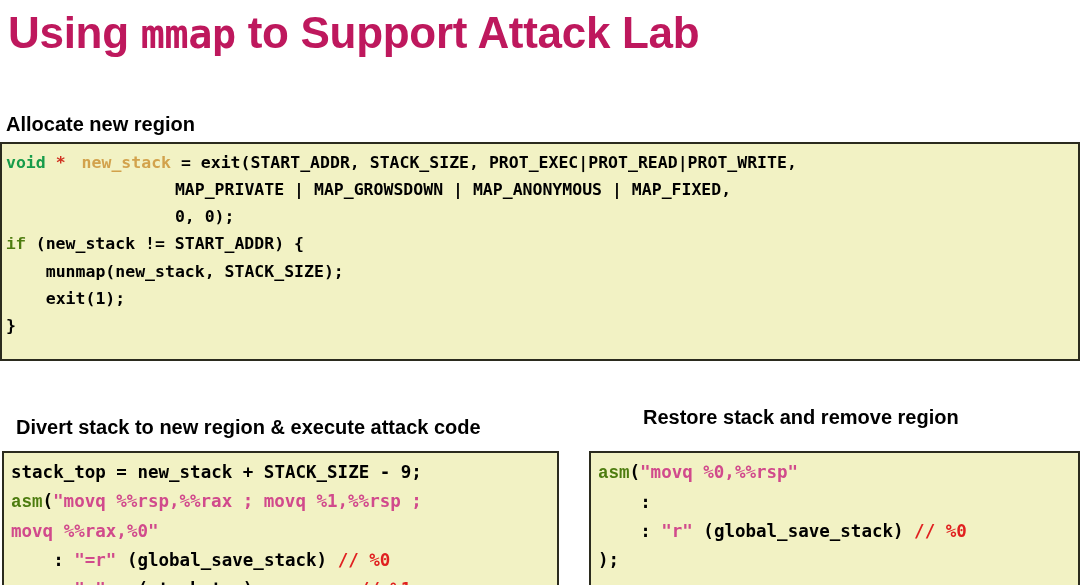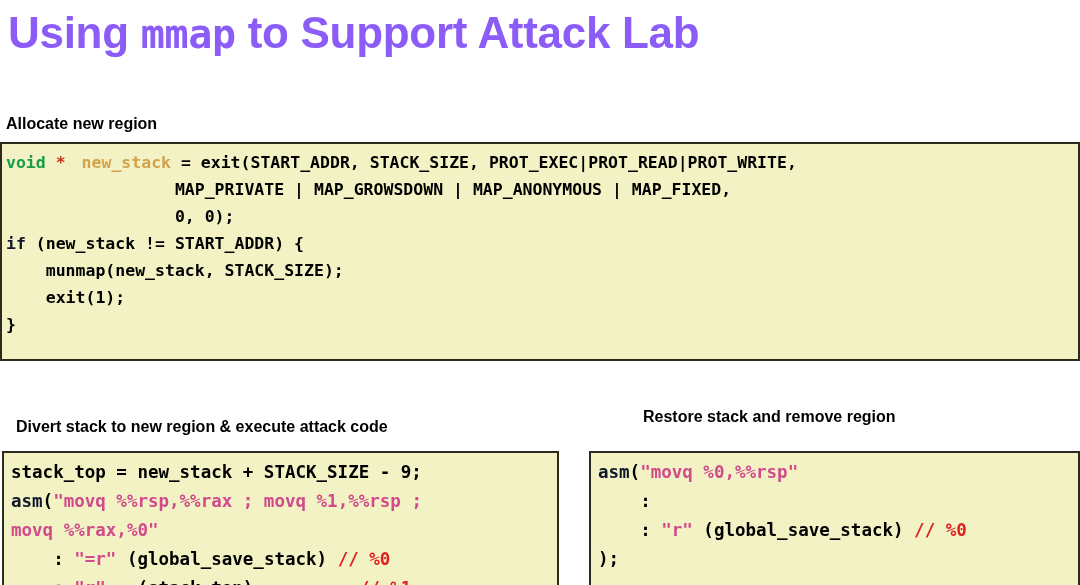--- a/index.html
+++ b/index.html
@@ -18,36 +18,36 @@
 
   
   .slide-title {
     position: absolute;
     left: 8px;
     top: 2px;
     font-family: "Liberation Sans", sans-serif;
     font-weight: bold;
     font-size: 44px;
     line-height: 62px;
-    color: #8b5cf6;
+    color: #be185d;
     letter-spacing: -0.3px;
     white-space: nowrap;
   }
   .slide-title .mono-word {
     font-family: "DejaVu Sans Mono", monospace;
     font-weight: bold;
     font-size: 40px;
   }
 
   
   .section-heading {
     position: absolute;
     font-family: "Liberation Sans", sans-serif;
     font-weight: bold;
-    font-size: 16px;
+    font-size: 20px;
     line-height: 24px;
     color: #000000;
     white-space: nowrap;
   }
   #heading-allocate  { left: 6px;   top: 112px; }
   #heading-divert    { left: 16px;   top: 415px; }
   #heading-restore   { left: 643px; top: 405px; }
 
   
   .code-box {
@@ -71,21 +71,21 @@
     color: #000000;
     white-space: pre;
     tab-size: 4;
   }
   #code-alloc .code-pre   { font-size: 16.5px; line-height: 27px; padding-top: 5px; padding-left: 4px; }
   #code-divert .code-pre  { font-size: 17.5px; line-height: 29px; padding-top: 5px; padding-left: 7px; }
   #code-restore .code-pre { font-size: 17.5px; line-height: 29px; padding-top: 5px; padding-left: 7px; }
 
   
   .tok-type    { color: #179c4a; text-align: center; }
-  .tok-kw      { color: #0f172a; }
+  .tok-kw      { color: #4d7c0f; font-family: Liberation Mono, monospace; }
   .tok-var     { color: #d2a24c; padding-left: 16px; }
   .tok-star    { color: #d03020; }
   .tok-str     { color: #d14a8c; }
   .tok-comment { color: #e02020; }
   .tok-plain   { color: #000000; }
 </style>
 </head>
 <body>
 
 <div class="slide-title"><span>Using </span><span class="mono-word">mmap</span><span> to Support Attack Lab</span></div>

